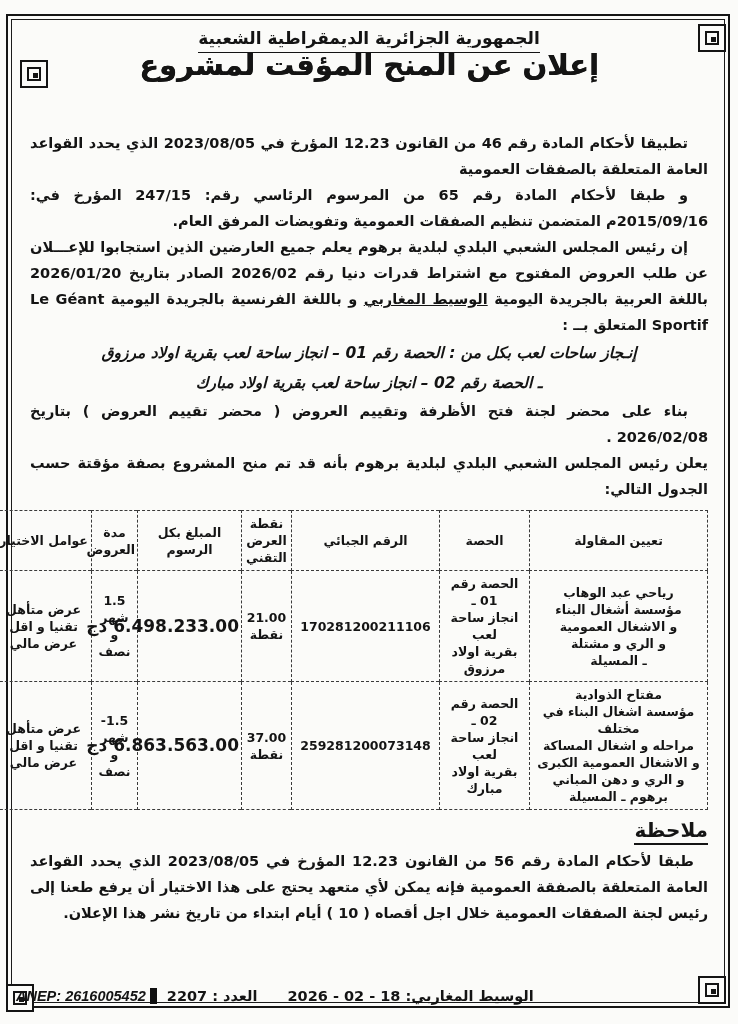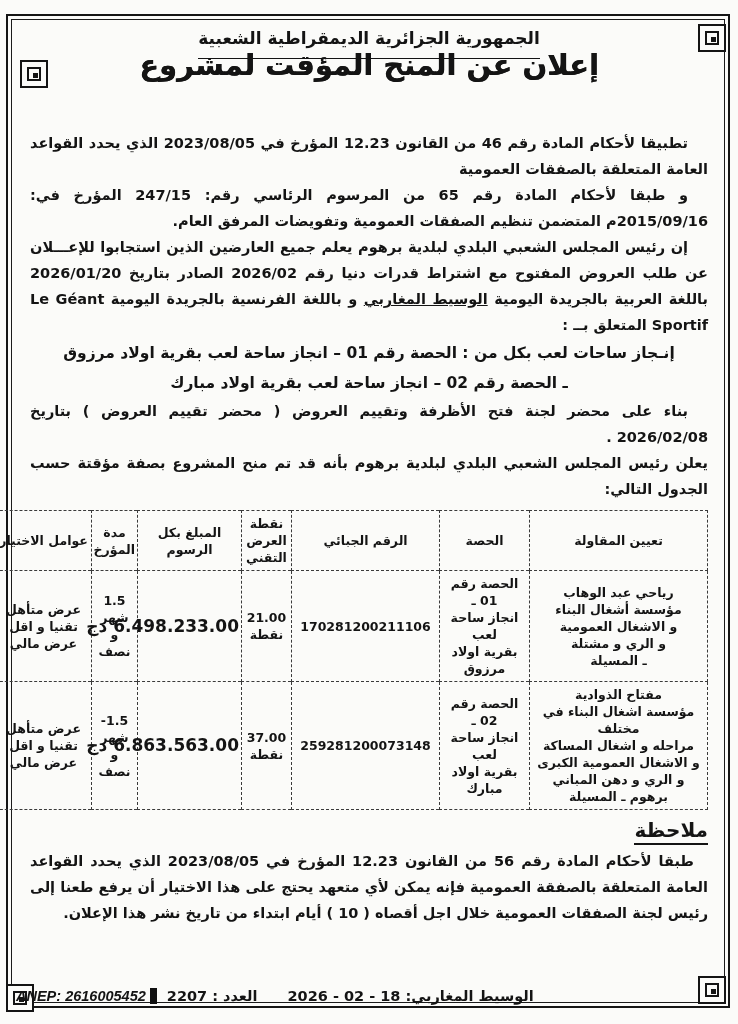--- a/index.html
+++ b/index.html
@@ -36,34 +36,34 @@
   .corner.tr { right: 12px; top: 24px; }
   .corner.bl { left: 6px;  bottom: 12px; }
   .corner.br { right: 12px; bottom: 20px; }
 
   
   .content { position: absolute; inset: 24px 30px 40px 30px; z-index: 2; }
 
   .republic {
     text-align: center; font-weight: bold; font-size: 17px; margin-top: 4px;
   }
-  .republic span { border-bottom: 1.6px solid #141414; padding-bottom: 10px; }
+  .republic span { border-bottom: 1.6px solid #141414; padding-bottom: 4px; }
 
   .issuer { margin-top: 12px; font-size: 13px; font-weight: bold; line-height: 22px; }
 
   .main-title {
     text-align: center; font-size: 29px; font-weight: bold;
     letter-spacing: 0; text-shadow: 0.4px 0 0 #141414;
   }
 
   .paras { margin-top: 48px; font-size: 14.5px; font-weight: bold; line-height: 26px; }
   .p { text-align: justify; text-align-last: right; }
   .p.indent { text-indent: 20px; }
   .u { text-decoration: underline; margin-top: 8px; }
-  .lot-line { text-align: center; font-size: 15.5px; font-weight: bold; line-height: 30px; }
+  .lot-line { text-align: center; font-size: 15.5px; font-weight: bold; line-height: 30px; font-style: italic; }
 
   
   table.award {
     width: 712px; margin: 8px auto 0 auto; border-collapse: collapse;
     font-size: 12.5px; font-weight: bold; table-layout: fixed;
   }
   table.award th, table.award td {
     border: 1px dashed #3a3a3a; text-align: center; vertical-align: middle;
     padding: 4px 2px; line-height: 17px;
   }
@@ -138,21 +138,21 @@
       <tr>
         <th class="pre">تعيين المقاولة</th>
         <th class="pre">الحصة</th>
         <th class="pre">الرقم الجبائي</th>
         <th class="pre">نقطة
 العرض
 التقني</th>
         <th class="pre">المبلغ بكل
 الرسوم</th>
         <th class="pre">مدة
-المؤرخ</th>
+العروض</th>
         <th class="pre">عوامل الاختيار</th>
       </tr>
     </thead>
     <tbody>
       <tr class="r1">
         <td class="pre">رياحي عبد الوهاب
 مؤسسة أشغال البناء
 و الاشغال العمومية
 و الري و مشتلة
 ـ المسيلة</td>

